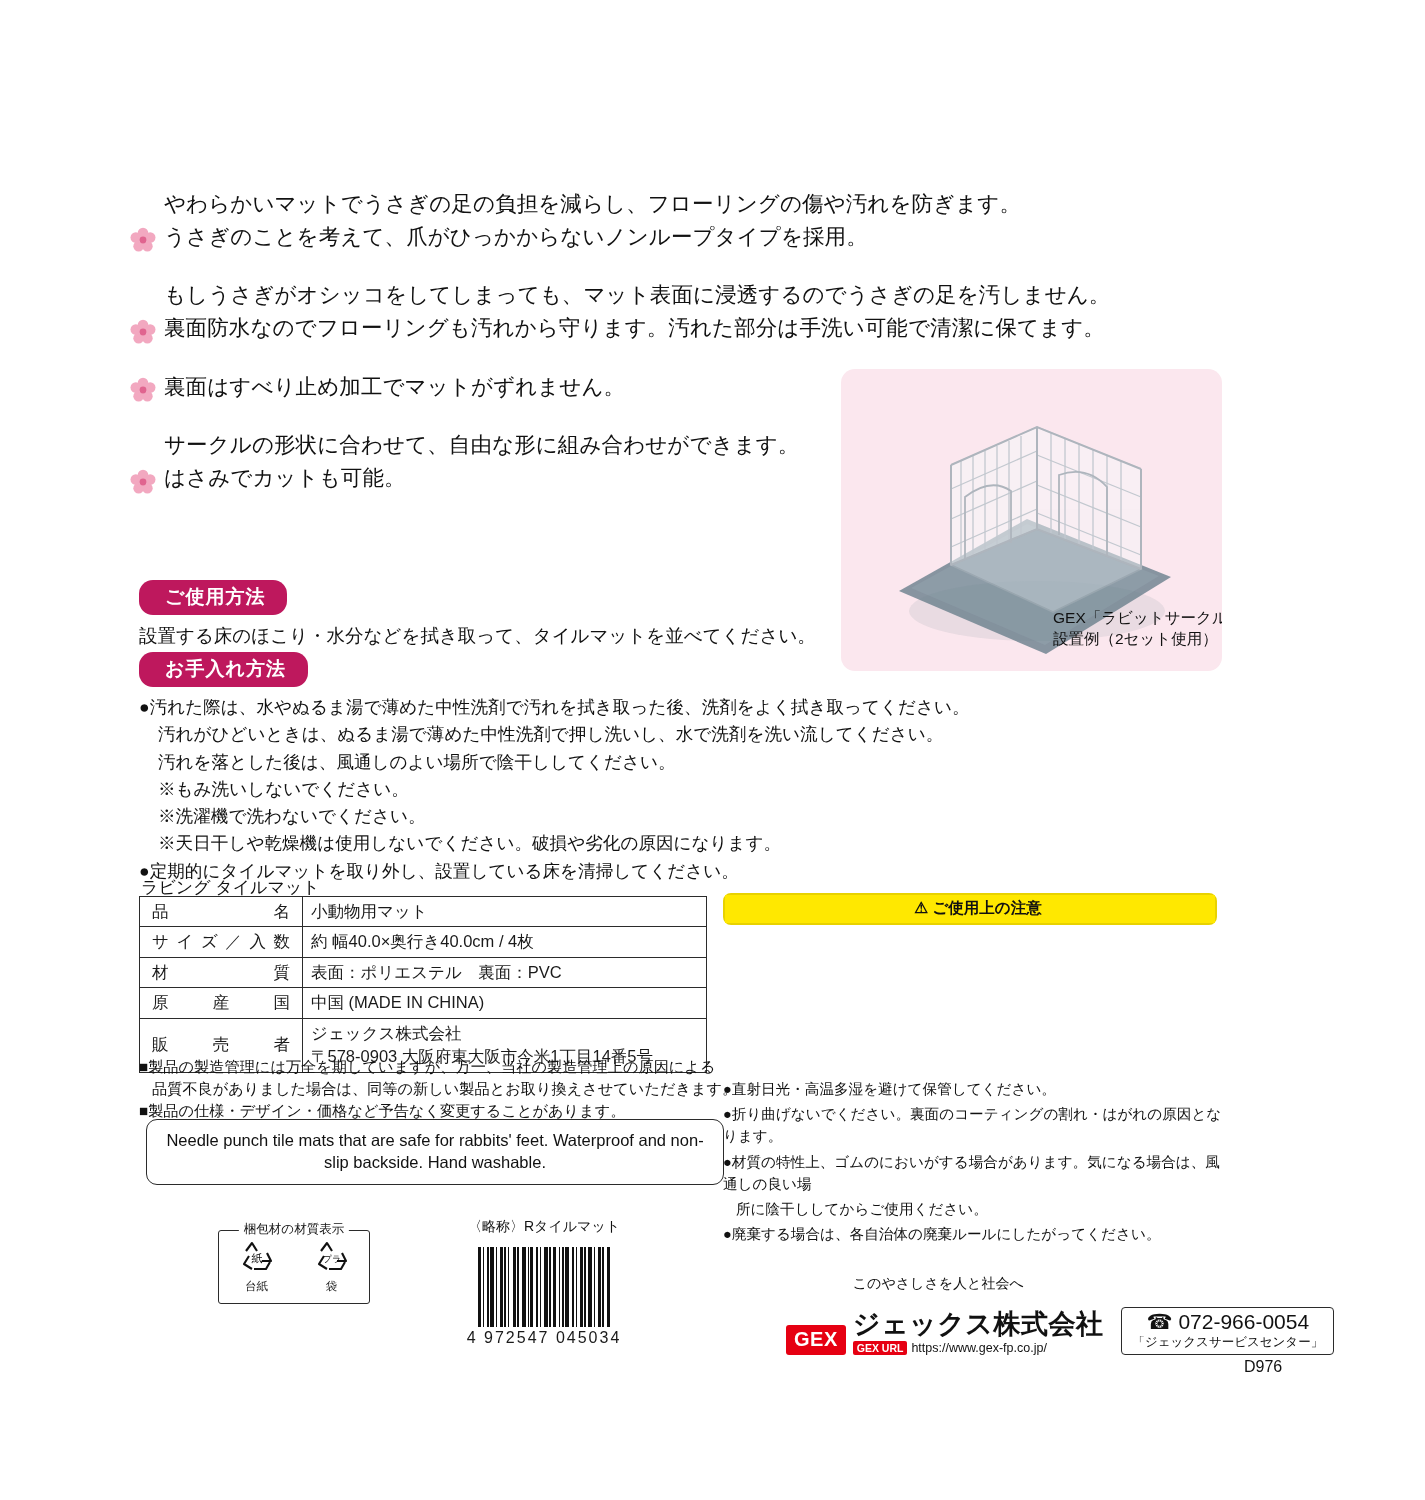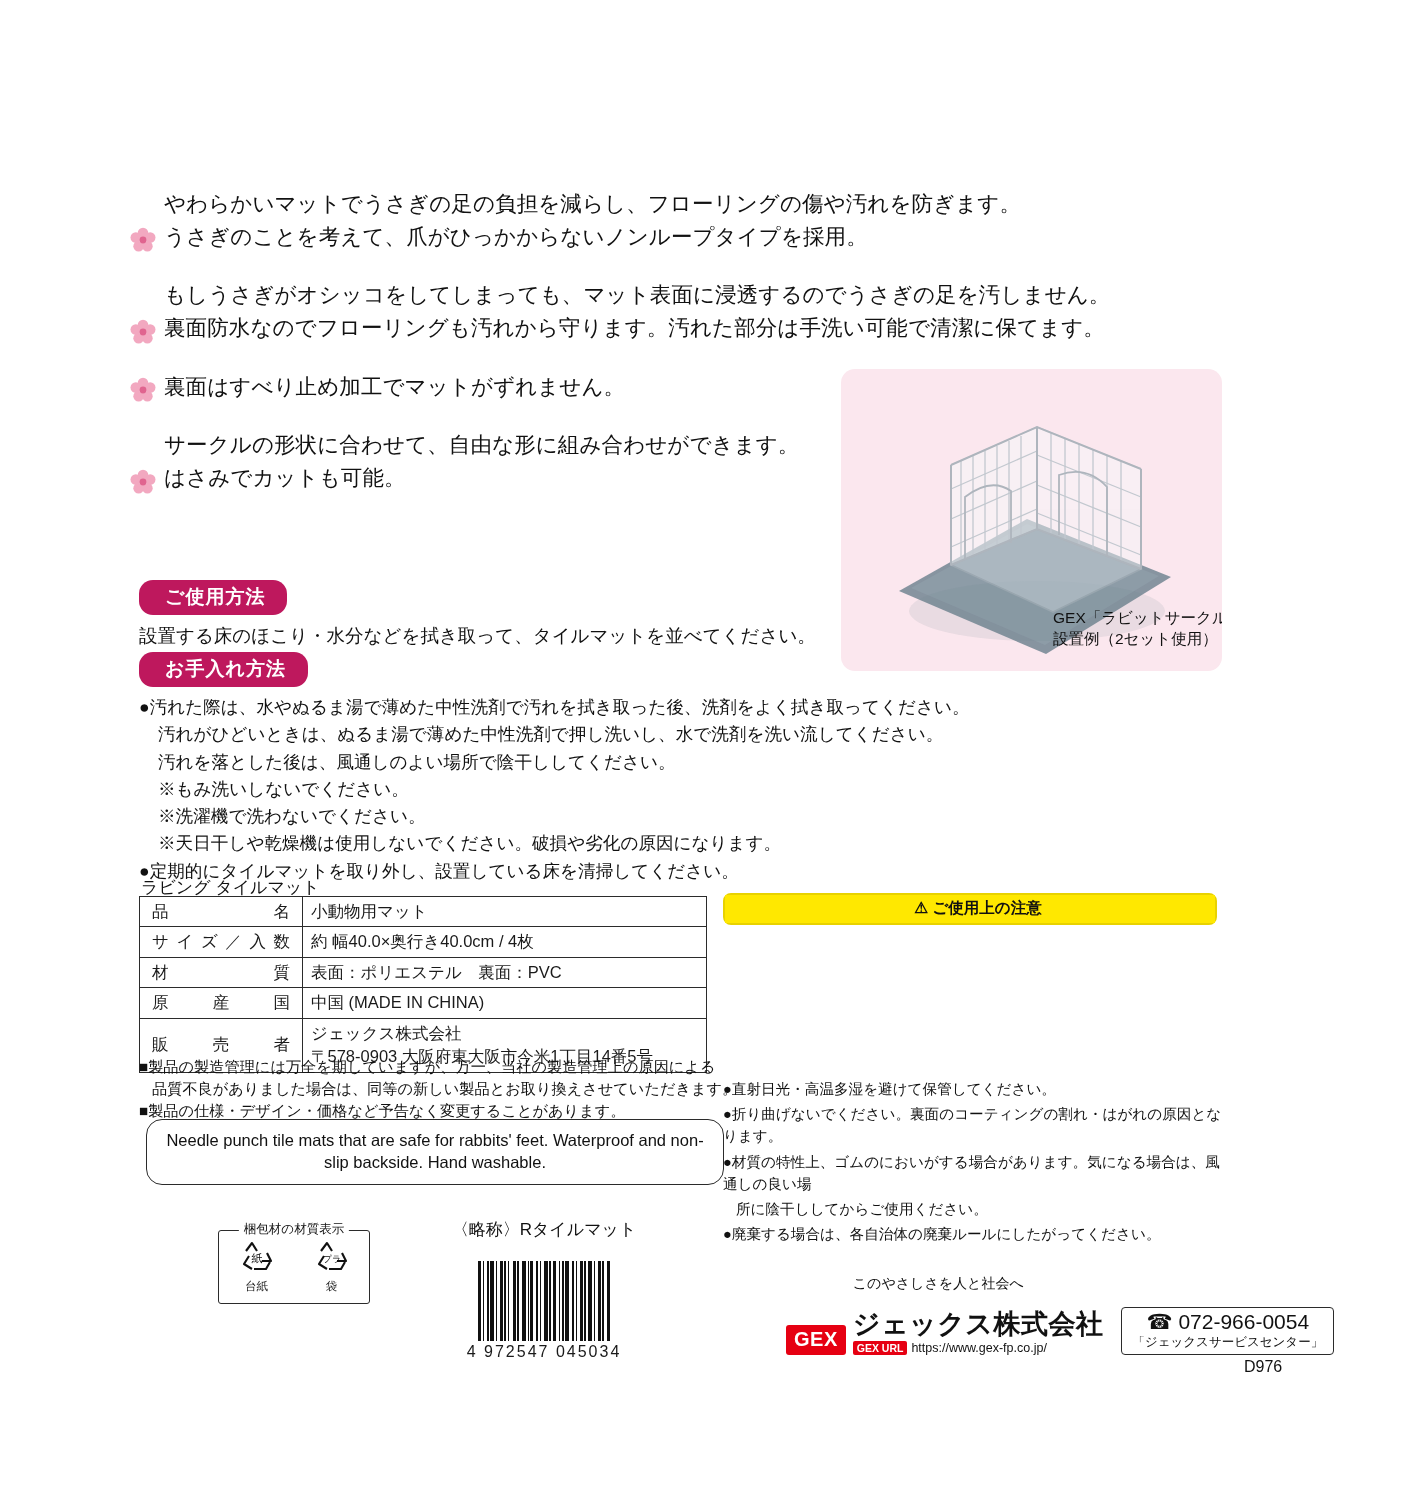--- a/index.html
+++ b/index.html
@@ -139,21 +139,21 @@
   .notes .ind { padding-left: 13px; }
 
   
   .english {
     position: absolute;
     left: 146px;
     top: 1119px;
     width: 548px;
     height: 52px;
     border: 1.5px solid #2b2b2b;
-    border-radius: 16px;
+    border-radius: 11px;
     display: flex;
     align-items: center;
     justify-content: center;
     text-align: center;
     font-size: 16.5px;
     line-height: 1.32;
     padding: 6px 14px;
     color: #111;
   }
 
@@ -257,23 +257,23 @@
 
   
   .barcode-wrap {
     position: absolute;
     left: 438px;
     top: 1218px;
     width: 212px;
     text-align: center;
   }
   .barcode-label {
-    font-size: 17px;
-    color: #111;
-    margin-bottom: 20px;
+    font-size: 14px;
+    color: #111;
+    margin-bottom: 11px;
   }
   .barcode {
     height: 80px;
     display: flex;
     align-items: flex-end;
     justify-content: center;
     gap: 0;
   }
   .barcode i {
     display: block;

